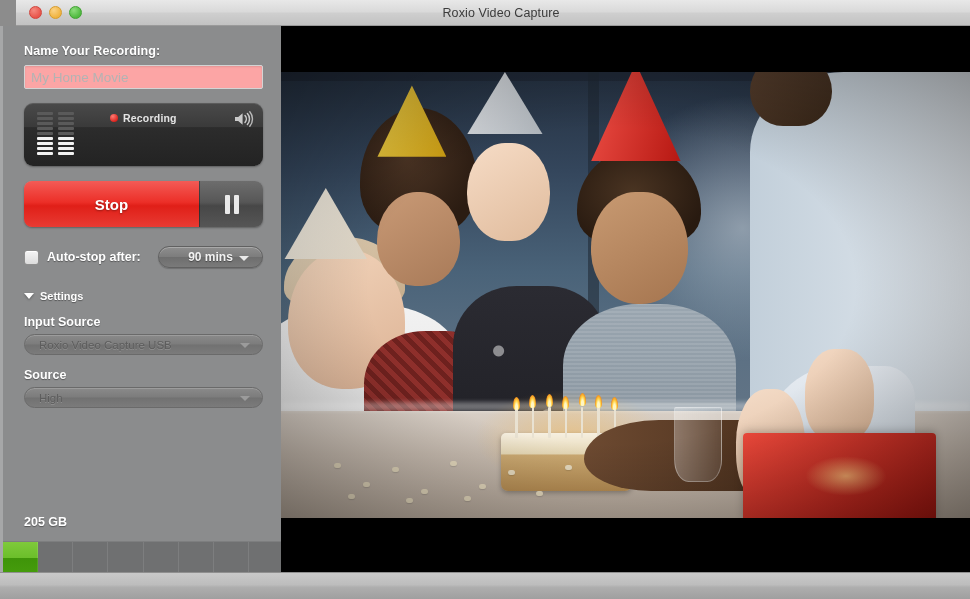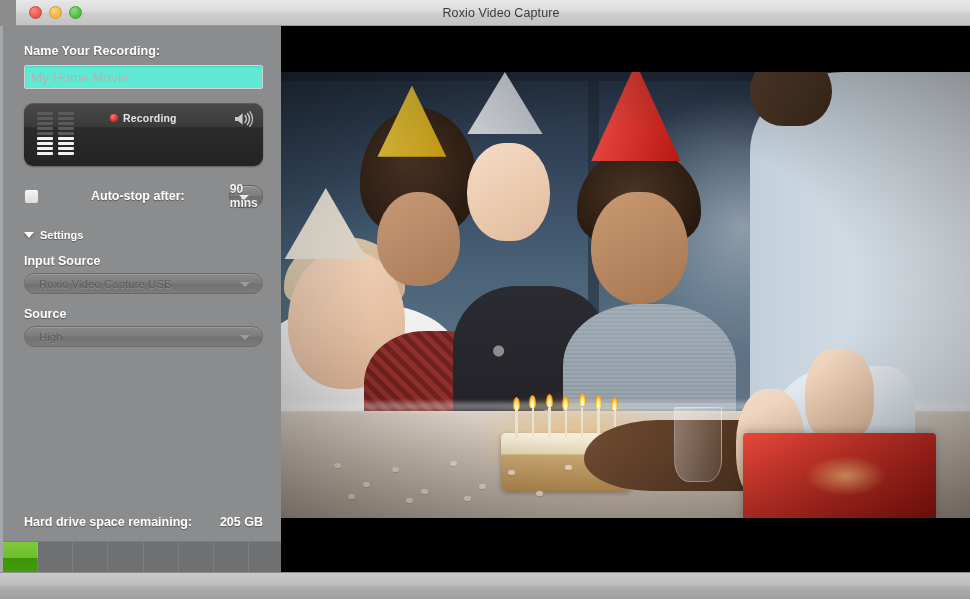--- a/index.html
+++ b/index.html
@@ -39,21 +39,21 @@
   .sb-inner { padding:18px 21px 0 21px; }
 
   .field-label {
     font-size:12.5px; color:#ffffff; font-weight:bold;
     text-shadow:0 1px 1px rgba(0,0,0,.38);
     margin-bottom:7px; letter-spacing:.1px;
   }
 
   .name-input {
     display:block; width:239px; height:24px;
-    background:#5eead4; border:1px solid #d4d4d4; border-radius:2px;
+    background:#fca5a5; border:1px solid #d4d4d4; border-radius:2px;
     font-family:"Liberation Sans", sans-serif; font-size:13.5px;
     color:#333; padding:0 6px; outline:none;
     box-shadow:inset 0 1px 2px rgba(0,0,0,.10);
   }
   .name-input::placeholder { color:#b3b3b3; }
 
   
   .timer-panel {
     position:relative; margin-top:14px; width:239px; height:63px;
     border-radius:9px;
@@ -95,21 +95,21 @@
   .pause-btn {
     width:64px; flex:0 0 64px;
     background:linear-gradient(to bottom,#6d6d6d 0%,#575757 46%,#474747 54%,#565656 100%);
     display:flex; align-items:center; justify-content:center;
     border:none; border-left:1px solid rgba(0,0,0,.35); cursor:pointer;
   }
   .pause-bars { display:flex; gap:4px; }
   .pause-bars i { display:block; width:5px; height:19px; background:#eaeaea; border-radius:1px; }
 
   
-  .autostop-row { margin-top:19px; display:flex; align-items:center; width:239px;gap:44px; }
+  .autostop-row { margin-top:19px; display:flex; align-items:center; width:239px; }
   .checkbox {
     width:15px; height:15px; border-radius:3px;
     background:linear-gradient(to bottom,#f4f4f4,#dcdcdc);
     border:1px solid #8f8f8f; box-shadow:inset 0 1px 0 #ffffff;
     cursor:pointer; flex:0 0 auto;
   }
   .autostop-label {
     margin-left:8px; font-size:12.5px; color:#fff; font-weight:bold;
     text-shadow:0 1px 1px rgba(0,0,0,.38); white-space:nowrap;
   }
@@ -457,20 +457,31 @@
 
 
         <svg class="speaker" viewBox="0 0 20 16">
           <path d="M1 6 h3.2 L8.6 2.2 v11.6 L4.2 10 H1 z" fill="#e2e2e2"></path>
           <path d="M11 4.6 a5 5 0 0 1 0 6.8" stroke="#e2e2e2" stroke-width="1.5" fill="none" stroke-linecap="round"></path>
           <path d="M13.4 2.6 a8 8 0 0 1 0 10.8" stroke="#e2e2e2" stroke-width="1.5" fill="none" stroke-linecap="round"></path>
           <path d="M15.8 0.8 a11 11 0 0 1 0 14.4" stroke="#cfcfcf" stroke-width="1.4" fill="none" stroke-linecap="round"></path>
         </svg>
       </div>
 
+      <div class="transport">
+        <button class="stop-btn">
+          <span>Stop</span>
+        </button>
+        <button class="pause-btn">
+          <span class="pause-bars">
+              <i></i>
+              <i></i>
+            </span>
+        </button>
+      </div>
 
       <div class="autostop-row">
         <div class="checkbox"></div>
         <div class="autostop-label">Auto-stop after:</div>
         <div class="pill">
           <span>90 mins</span>
           <span class="tri"></span>
         </div>
       </div>
 
@@ -487,21 +498,20 @@
 
       <div class="sub-label">Source</div>
       <div class="wide-pill">
         <span>High</span>
         <span class="tri"></span>
       </div>
 
     </div>
 
     <div class="hd-row">
-      <span class="hd-label">Hard drive space remaining:</span>
       <span class="hd-value">205 GB</span>
     </div>
     <div class="hd-bar">
       <div class="hd-fill"></div>
       <div class="hd-ticks">
         <i></i>
           <i></i>
           <i></i>
           <i></i>
           <i></i>

